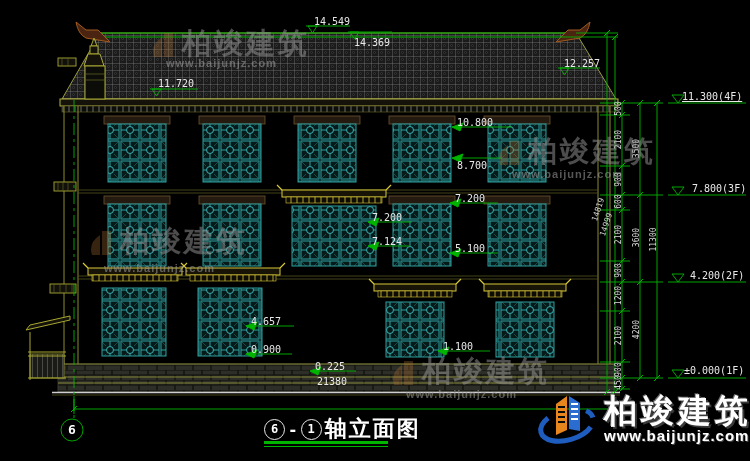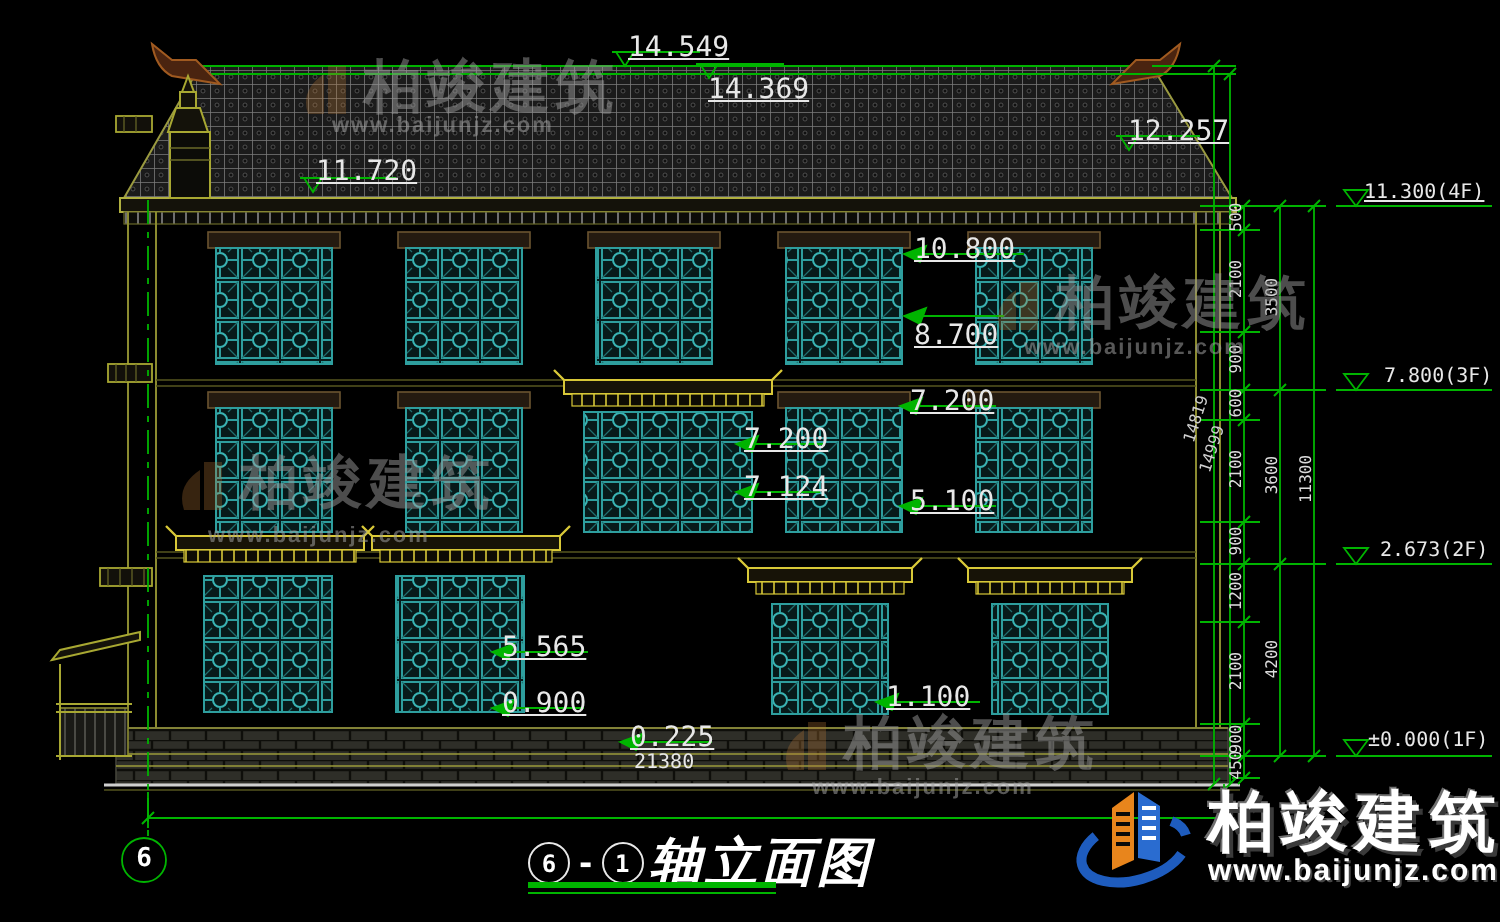--- a/index.html
+++ b/index.html
@@ -1,34 +1,34 @@
 <!DOCTYPE html>
 <html><head>
 <meta charset="utf-8">
 <style>
   html,body{margin:0;padding:0;background:#000;}
   #canvas{position:relative;width:750px;height:461px;background:#000;overflow:hidden;
           font-family:"Liberation Sans",sans-serif;}
   #canvas svg.draw{position:absolute;left:0;top:0;z-index:1;}
   .dim{position:absolute;z-index:2;color:#e8e8e8;font:10px "DejaVu Sans Mono",monospace;
        white-space:nowrap;letter-spacing:0;}
-  .sm{font-size:14px;text-decoration:underline;}
+  .sm{font-size:10px;}
   .vdim{position:absolute;z-index:2;color:#dcdcdc;font:8px "DejaVu Sans Mono",monospace;
         width:30px;text-align:center;transform:rotate(-90deg);white-space:nowrap;}
   .diag{position:absolute;z-index:2;color:#cfcfcf;font:8px "DejaVu Sans Mono",monospace;
         transform:rotate(-72deg);white-space:nowrap;}
   .bubble{position:absolute;z-index:2;color:#fff;font:bold 13px "DejaVu Sans Mono",monospace;
           width:20px;text-align:center;}
   
   .titleblock{position:absolute;left:264px;top:414px;z-index:2;display:flex;align-items:center;
               gap:3px;color:#fff;}
   .axiscircle{display:inline-flex;align-items:center;justify-content:center;width:19px;height:19px;
               border:1.5px solid #e8e8e8;border-radius:50%;font:bold 12px "DejaVu Sans Mono",monospace;}
   .titledash{font:bold 16px "DejaVu Sans Mono",monospace;}
-  .titletext{font-weight:bold;font-size:26px;letter-spacing:2px;font-style:italic;}
+  .titletext{font-weight:bold;font-size:22px;letter-spacing:2px;}
   .underline1{position:absolute;left:264px;top:441px;width:124px;height:3px;background:#00b400;z-index:2;}
   .underline2{position:absolute;left:264px;top:446px;width:124px;height:1px;background:#00b400;z-index:2;}
   
   .wm{position:absolute;z-index:3;display:flex;align-items:center;gap:4px;opacity:.5;pointer-events:none;}
   .wm .brand{font-weight:bold;font-size:29px;color:#9a9a9a;letter-spacing:3px;white-space:nowrap;}
   .wmurl{position:absolute;z-index:3;opacity:.55;font:bold 11px "Liberation Sans",sans-serif;
          color:#9f9f9f;letter-spacing:1px;white-space:nowrap;pointer-events:none;}
   
   .footerlogo{position:absolute;left:536px;top:388px;z-index:4;display:flex;align-items:center;gap:6px;}
   .fl-text{display:flex;flex-direction:column;line-height:1.05;}
@@ -190,30 +190,30 @@
     </g>
   </svg>
 
   <div class="dim sm" style="left:314px;top:16px;">14.549</div>
   <div class="dim sm" style="left:354px;top:21px;margin-top:16px;">14.369</div>
   <div class="dim sm" style="left:158px;top:78px;">11.720</div>
   <div class="dim sm" style="left:564px;top:58px;">12.257</div>
 
   <div class="dim" style="left:682px;top:91px;text-decoration:underline;">11.300(4F)</div>
   <div class="dim" style="left:692px;top:183px;">7.800(3F)</div>
-  <div class="dim" style="left:690px;top:270px;">2.673(2F)</div>
+  <div class="dim" style="left:690px;top:270px;">4.200(2F)</div>
   <div class="dim" style="left:684px;top:365px;">±0.000(1F)</div>
 
   <div class="dim sm" style="left:457px;top:117px;">10.800</div>
   <div class="dim sm" style="left:457px;top:160px;">8.700</div>
   <div class="dim sm" style="left:372px;top:212px;">7.200</div>
   <div class="dim sm" style="left:372px;top:236px;">7.124</div>
   <div class="dim sm" style="left:455px;top:193px;">7.200</div>
   <div class="dim sm" style="left:455px;top:243px;">5.100</div>
-  <div class="dim sm" style="left:251px;top:316px;">5.565</div>
+  <div class="dim sm" style="left:251px;top:316px;">4.657</div>
   <div class="dim sm" style="left:251px;top:344px;">0.900</div>
   <div class="dim sm" style="left:443px;top:341px;">1.100</div>
   <div class="dim sm" style="left:315px;top:361px;">0.225</div>
 
   <div class="dim" style="left:317px;top:376px;">21380</div>
 
   <div class="vdim" style="left:603px;top:104px;">500</div>
   <div class="vdim" style="left:603px;top:135px;">2100</div>
   <div class="vdim" style="left:603px;top:175px;">900</div>
   <div class="vdim" style="left:603px;top:197px;">600</div>

